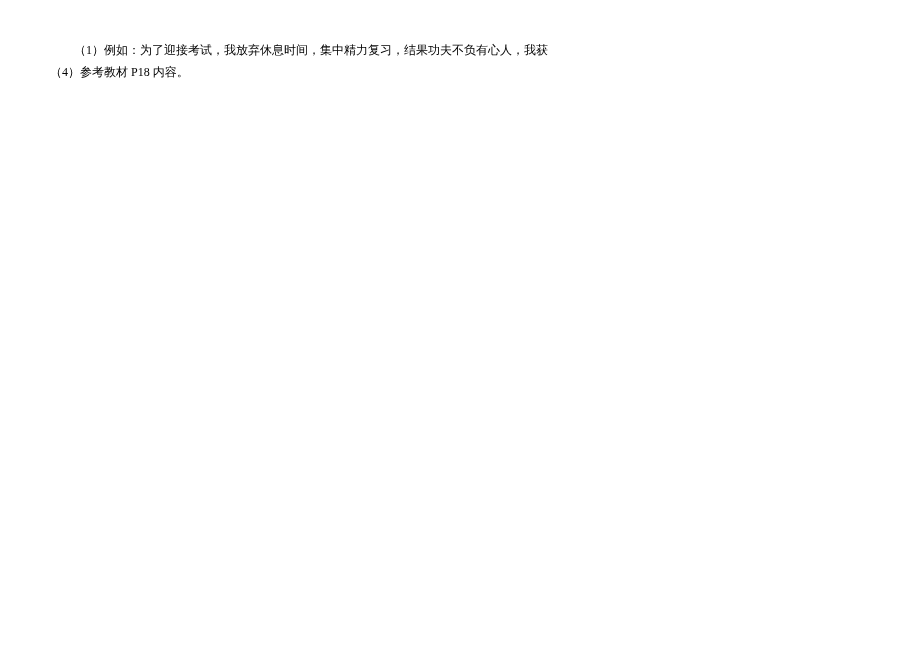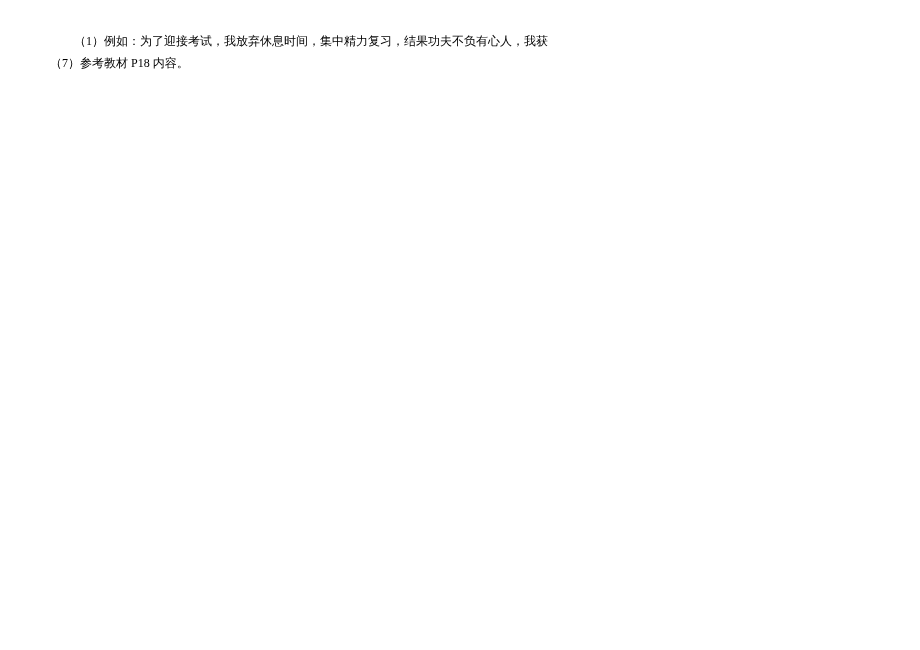--- a/index.html
+++ b/index.html
@@ -14,34 +14,35 @@
       font-family: "SimSun", "宋体", serif;
       font-size: 12px;
       line-height: 1.85;
       color: #000000;
       overflow: hidden;
     }
     .page {
       padding-top: 30px;
       padding-left: 50px;
       padding-right: 50px;
+      margin-top: 9px;
     }
     .para1 {
       text-indent: 2em;
       margin-bottom: 0;
       max-width: 520px;
     }
     .para1-line2 {
       margin-bottom: 22px;
       max-width: 520px;
     }
     .para2 {
       margin-bottom: 0;
       max-width: 520px;
     }
   </style>
 </head>
 <body>
 
 <div class="page">
   <p class="para1">（1）例如：为了迎接考试，我放弃休息时间，集中精力复习，结果功夫不负有心人，我获</p>
-  <p class="para2">（7）参考教材 P18 内容。</p>
+  <p class="para2">（4）参考教材 P18 内容。</p>
 </div>
 
 </body></html>

